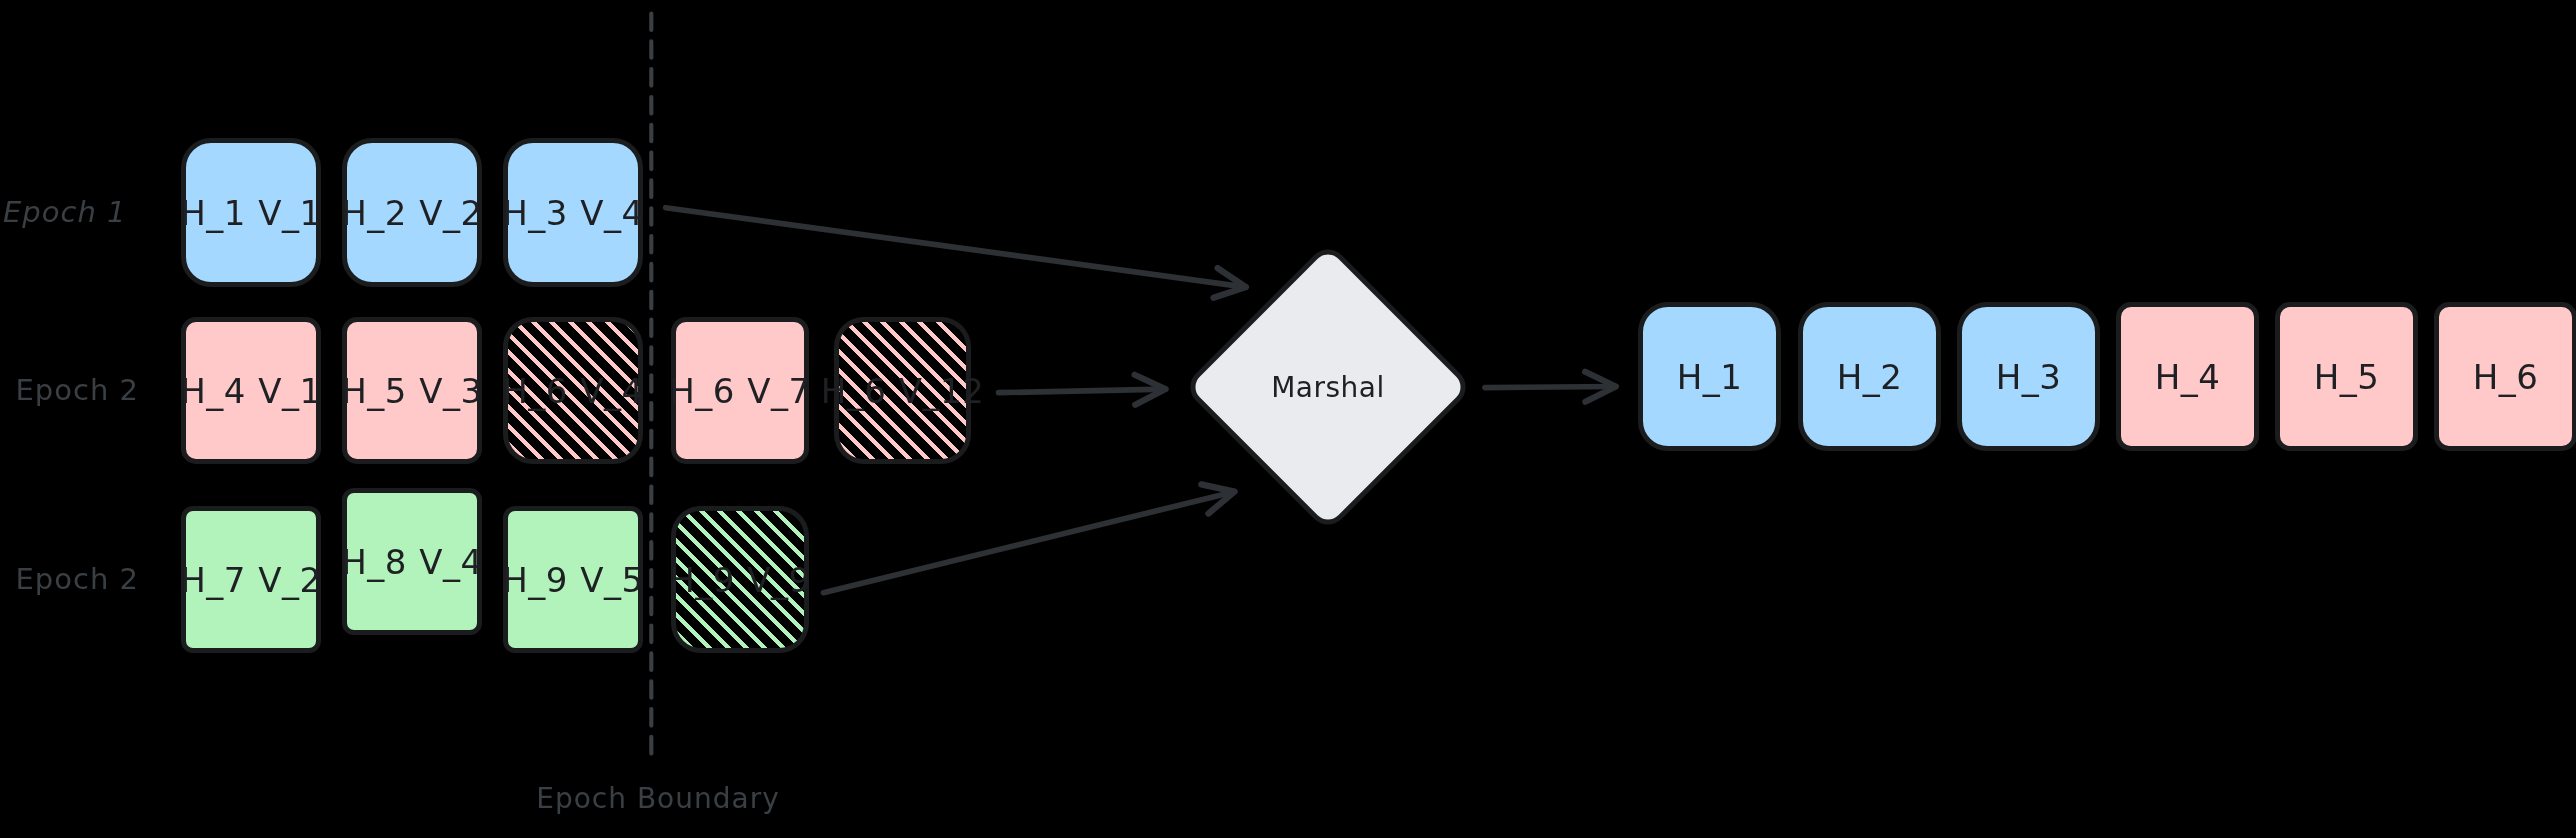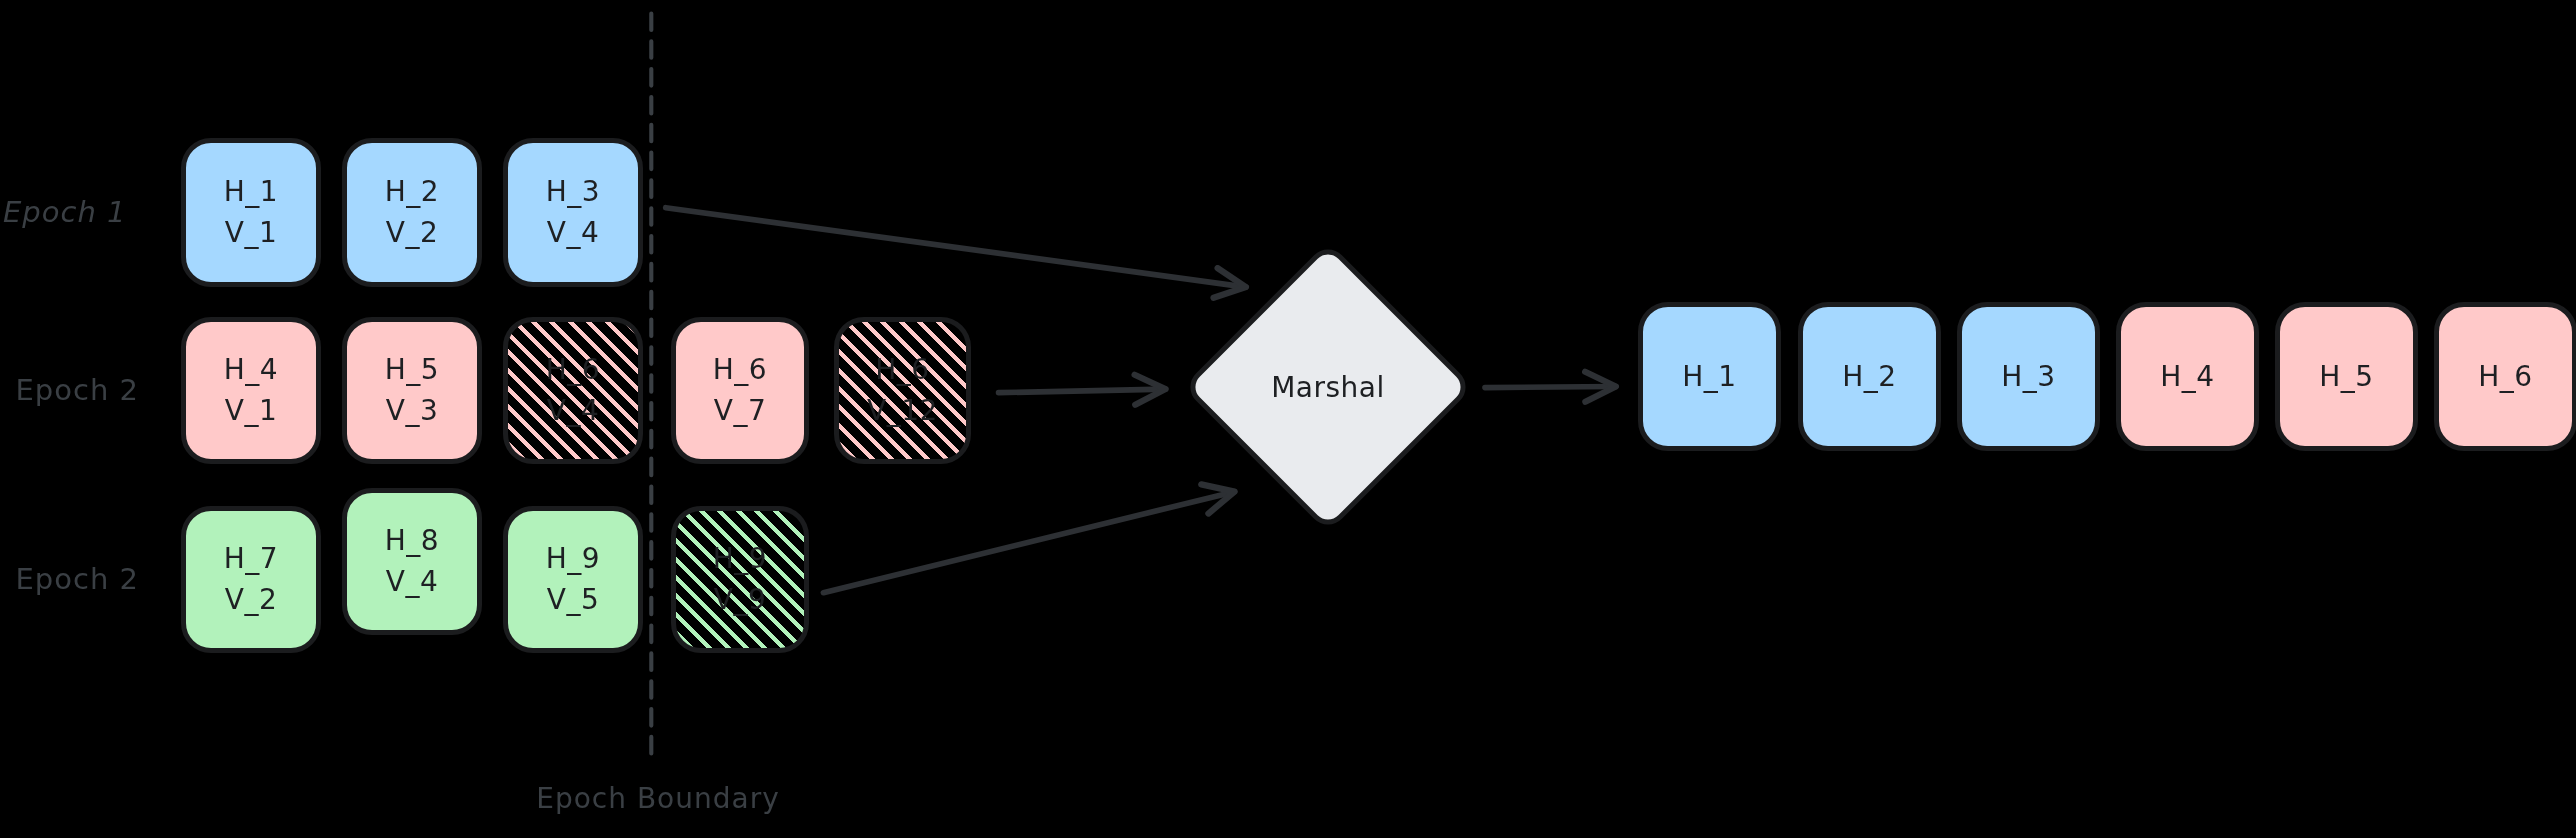--- a/index.html
+++ b/index.html
@@ -5,29 +5,29 @@
   html,body{margin:0;padding:0;background:#000;}
   #canvas{
     position:relative;width:3072px;height:839px;
     background:var(--bg,#000);
     font-family:"DejaVu Sans","Liberation Sans",sans-serif;
     overflow:hidden;
   }
   #connectors{position:absolute;left:0;top:0;pointer-events:none;}
   .box{
     position:absolute;box-sizing:border-box;
-    display:flex;flex-direction:column;align-items:center;justify-content:center;
+    display:flex;flex-direction:row;align-items:center;justify-content:center;
     gap:12.4px;
     border:5.7px solid var(--stroke);border-radius:30px;
-    color:var(--boxText);font-size:28px;font-weight:500;letter-spacing:0.5px;
+    color:var(--boxText);font-size:34px;font-weight:500;letter-spacing:0.5px;
   }
   .box span{line-height:1;}
   .fill-blue{background:var(--blue);}
-  .fill-pink{background:var(--pink);}
-  .fill-green{background:var(--green);}
+  .fill-pink{background:var(--pink);border-radius:15px;}
+  .fill-green{background:var(--green);border-radius:12px;}
   .hatch-pink{background:repeating-linear-gradient(45deg,transparent 0 8.8px,var(--pink) 8.8px 13px);}
   .hatch-green{background:repeating-linear-gradient(45deg,transparent 0 8.8px,var(--green) 8.8px 13px);}
   .epoch-label{
     position:absolute;color:var(--dim);font-size:29px;letter-spacing:1px;line-height:1;white-space:nowrap;
   }
   .boundary-label{
     position:absolute;color:var(--dim);font-size:28px;letter-spacing:1px;line-height:1;
     text-align:center;white-space:nowrap;
   }
   .diamond{position:absolute;left:1225px;top:284px;width:206px;height:206px;}

